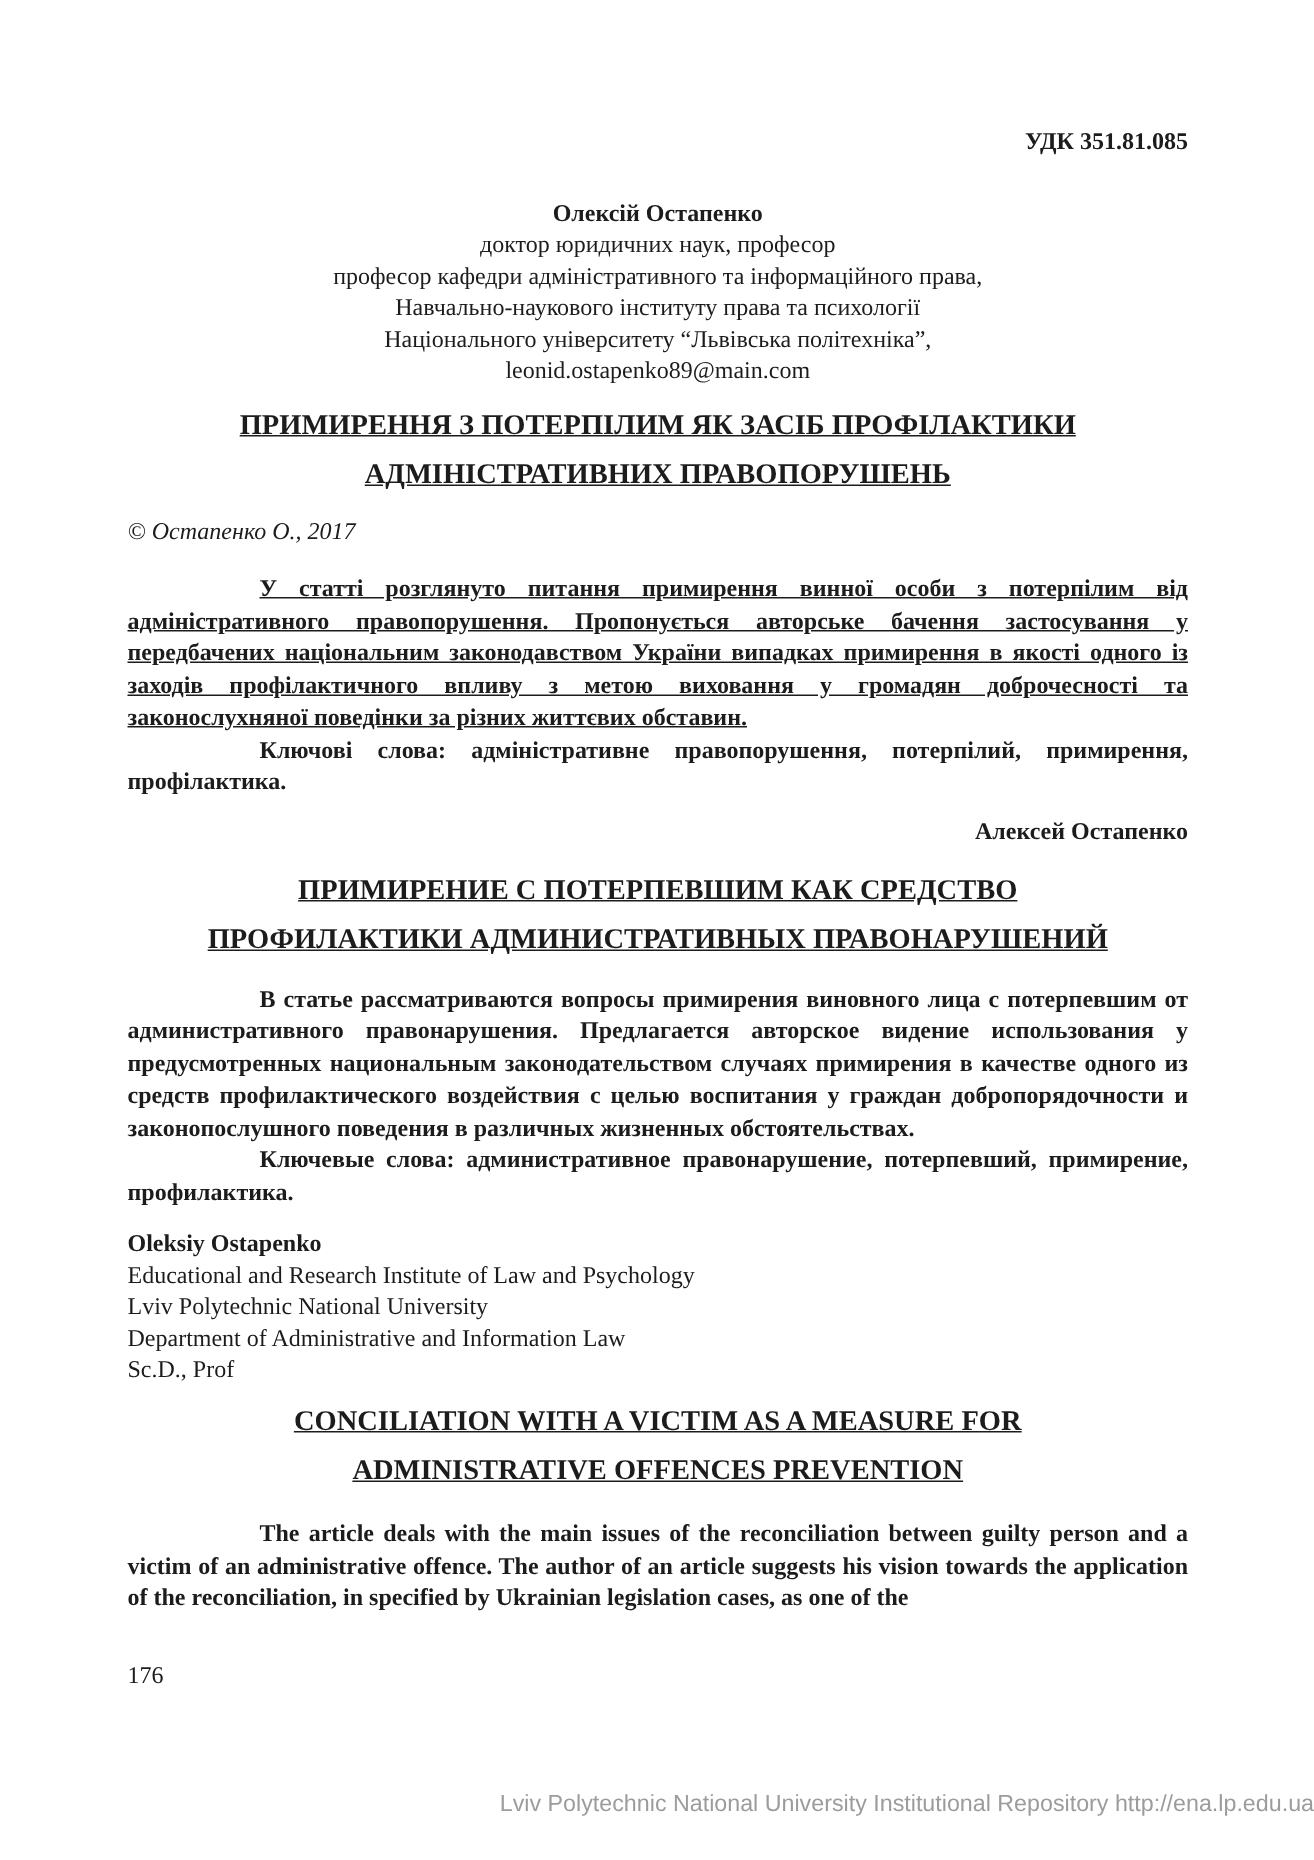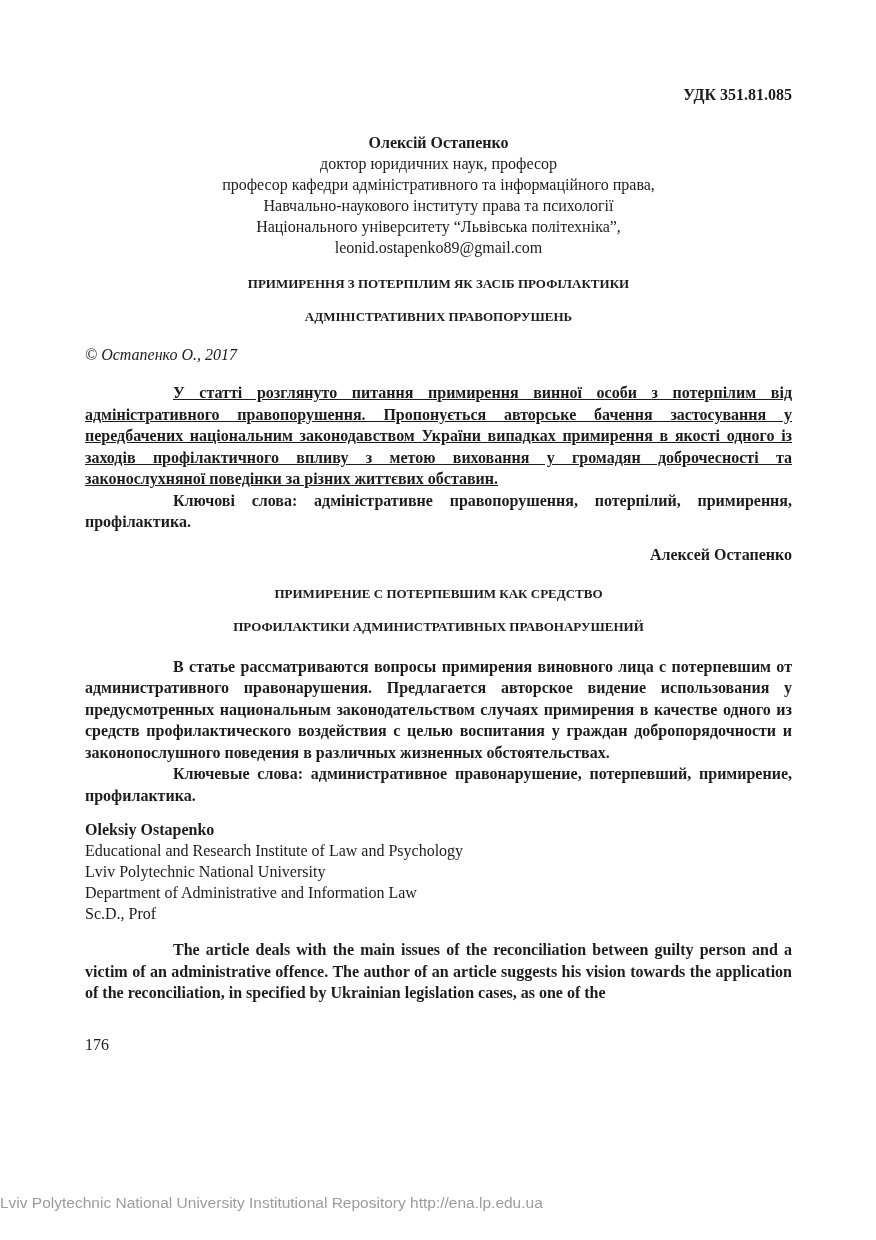--- a/index.html
+++ b/index.html
@@ -31,23 +31,24 @@
   .author-block {
     margin-top: 27px;
     text-align: center;
   }
   .author-block .name {
     font-weight: bold;
   }
   .title {
     text-align: center;
     font-weight: bold;
-    font-size: 13px;
+    font-size: 19px;
     line-height: 33px;
     margin: 0;
+    text-decoration: underline;
   }
   .title span { display: block; }
   .title-ua { margin-top: 9px; }
   .title-ru { margin-top: 12px; }
   .title-en { margin-top: 7px; }
 
   .copyright {
     margin-top: 11px;
     font-style: italic;
     text-align: left;
@@ -75,41 +76,41 @@
 
   .pageno {
     margin-top: 30px;
     text-align: left;
   }
   .footer {
     position: absolute;
     left: 0;
     top: 1192px;
     width: 100%;
-    text-align: left;
+    text-align: right;
     font-family: "Liberation Sans", "DejaVu Sans", sans-serif;
     font-size: 15.5px;
     color: #9c9c9c;
   }
 </style>
 </head>
 <body>
 
 <div class="page">
   <div class="content">
 
     <p class="udk">УДК 351.81.085</p>
 
     <div class="author-block">
       <p class="name">Олексій Остапенко</p>
       <p>доктор юридичних наук, професор</p>
       <p>професор кафедри адміністративного та інформаційного права,</p>
       <p>Навчально-наукового інституту права та психології</p>
       <p>Національного університету “Львівська політехніка”,</p>
-      <p>leonid.ostapenko89@gmail.com</p>
+      <p>leonid.ostapenko89@main.com</p>
     </div>
 
     <h1 class="title title-ua">
       <span>ПРИМИРЕННЯ З ПОТЕРПІЛИМ ЯК ЗАСІБ ПРОФІЛАКТИКИ</span>
       <span>АДМІНІСТРАТИВНИХ ПРАВОПОРУШЕНЬ</span>
     </h1>
 
     <p class="copyright">© Остапенко О., 2017</p>
 
     <p class="abstract abstract-first">У статті розглянуто питання примирення винної особи з потерпілим від адміністративного правопорушення. Пропонується авторське бачення застосування у передбачених національним законодавством України випадках примирення в якості одного із заходів профілактичного впливу з метою виховання у громадян доброчесності та законослухняної поведінки за різних життєвих обставин.</p>
@@ -126,20 +127,24 @@
     <p class="abstract">Ключевые слова: административное правонарушение, потерпевший, примирение, профилактика.</p>
 
     <div class="author-block author-block-en">
       <p class="name">Oleksiy Ostapenko</p>
       <p>Educational and Research Institute of Law and Psychology</p>
       <p>Lviv Polytechnic National University</p>
       <p>Department of Administrative and Information Law</p>
       <p>Sc.D., Prof</p>
     </div>
 
+    <h2 class="title title-en">
+      <span>CONCILIATION WITH A VICTIM AS A MEASURE FOR</span>
+      <span>ADMINISTRATIVE OFFENCES PREVENTION</span>
+    </h2>
 
     <p class="abstract abstract-first-en">The article deals with the main issues of the reconciliation between guilty person and a victim of an administrative offence. The author of an article suggests his vision towards the application of the reconciliation, in specified by Ukrainian legislation cases, as one of the</p>
 
     <p class="pageno">176</p>
   </div>
 
   <div class="footer">Lviv Polytechnic National University Institutional Repository http://ena.lp.edu.ua</div>
 </div>
 
 </body></html>

